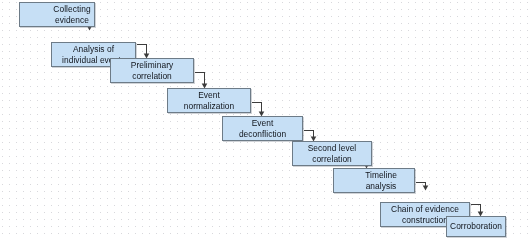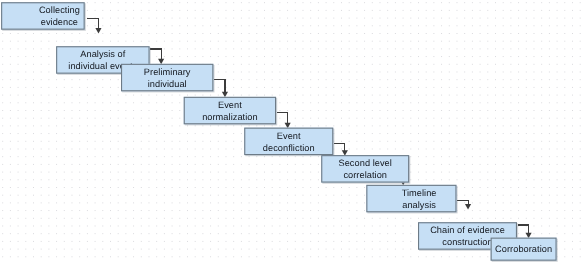--- a/index.html
+++ b/index.html
@@ -91,26 +91,26 @@
         <path class="conn-line" d="M 415.5 182.5 L 425.5 182.5 L 425.5 186"></path>
         <path class="conn-head" d="M 422.7 185.5 L 428.3 185.5 L 425.5 190.5 Z"></path>
       </g>
       <g>
         <path class="conn-line" d="M 470.5 204.5 L 480.5 204.5 L 480.5 212"></path>
         <path class="conn-head" d="M 477.7 211.5 L 483.3 211.5 L 480.5 216.5 Z"></path>
       </g>
     </svg>
 
   <div id="node-layer">
-      <div class="node" style="left: 1px; top: 2px; width: 76px; height: 25px; padding-left: 32px;">Collecting
+      <div class="node" style="left: 19px; top: 2px; width: 76px; height: 25px; padding-left: 32px;">Collecting
 evidence</div>
       <div class="node" style="left: 51px; top: 42px; width: 85px; height: 25px;">Analysis of
 individual events</div>
       <div class="node" style="left: 110px; top: 58px; width: 84px; height: 25px;">Preliminary
-individual</div>
+correlation</div>
       <div class="node" style="left: 167px; top: 88px; width: 84px; height: 25px;">Event
 normalization</div>
       <div class="node" style="left: 222px; top: 116px; width: 81px; height: 25px;">Event
 deconfliction</div>
       <div class="node" style="left: 276px; top: 141px; width: 80px; height: 25px; margin-left: 16px;">Second level
 correlation</div>
       <div class="node" style="left: 333px; top: 168px; width: 82px; height: 25px; padding-left: 16px;">Timeline
 analysis</div>
       <div class="node" style="left: 380px; top: 202px; width: 90px; height: 25px;">Chain of evidence
 construction</div>

